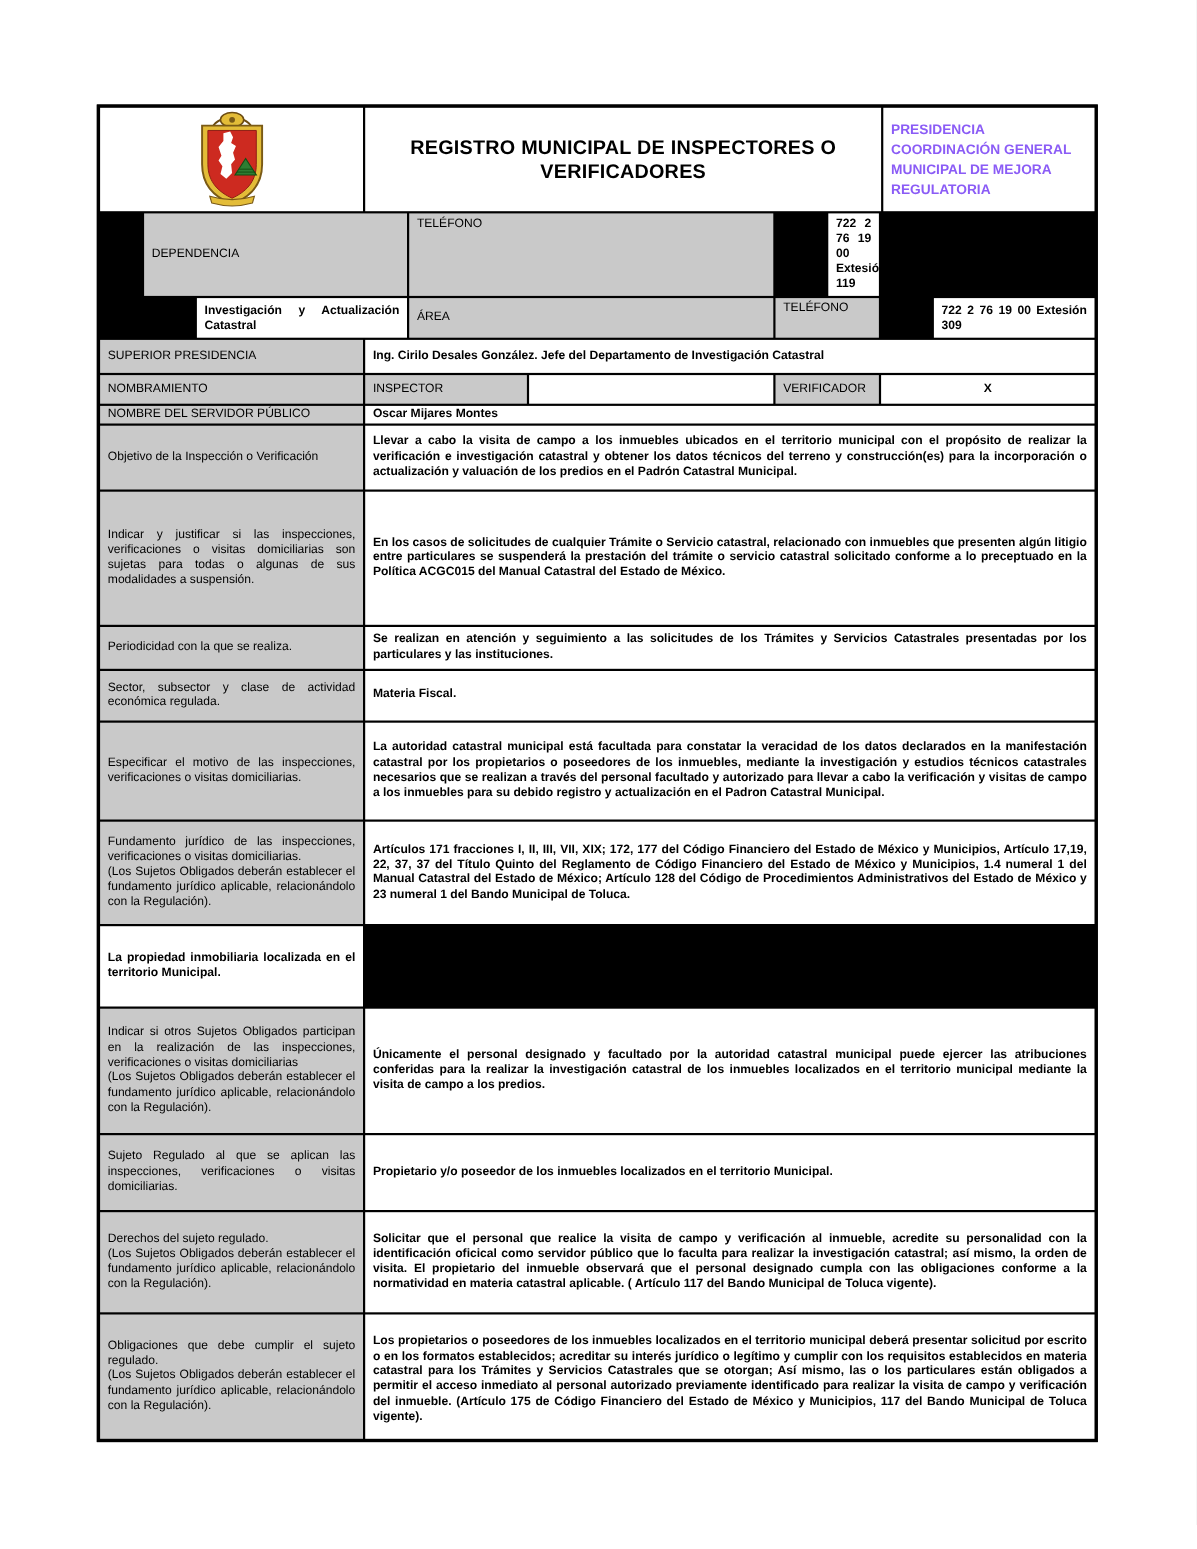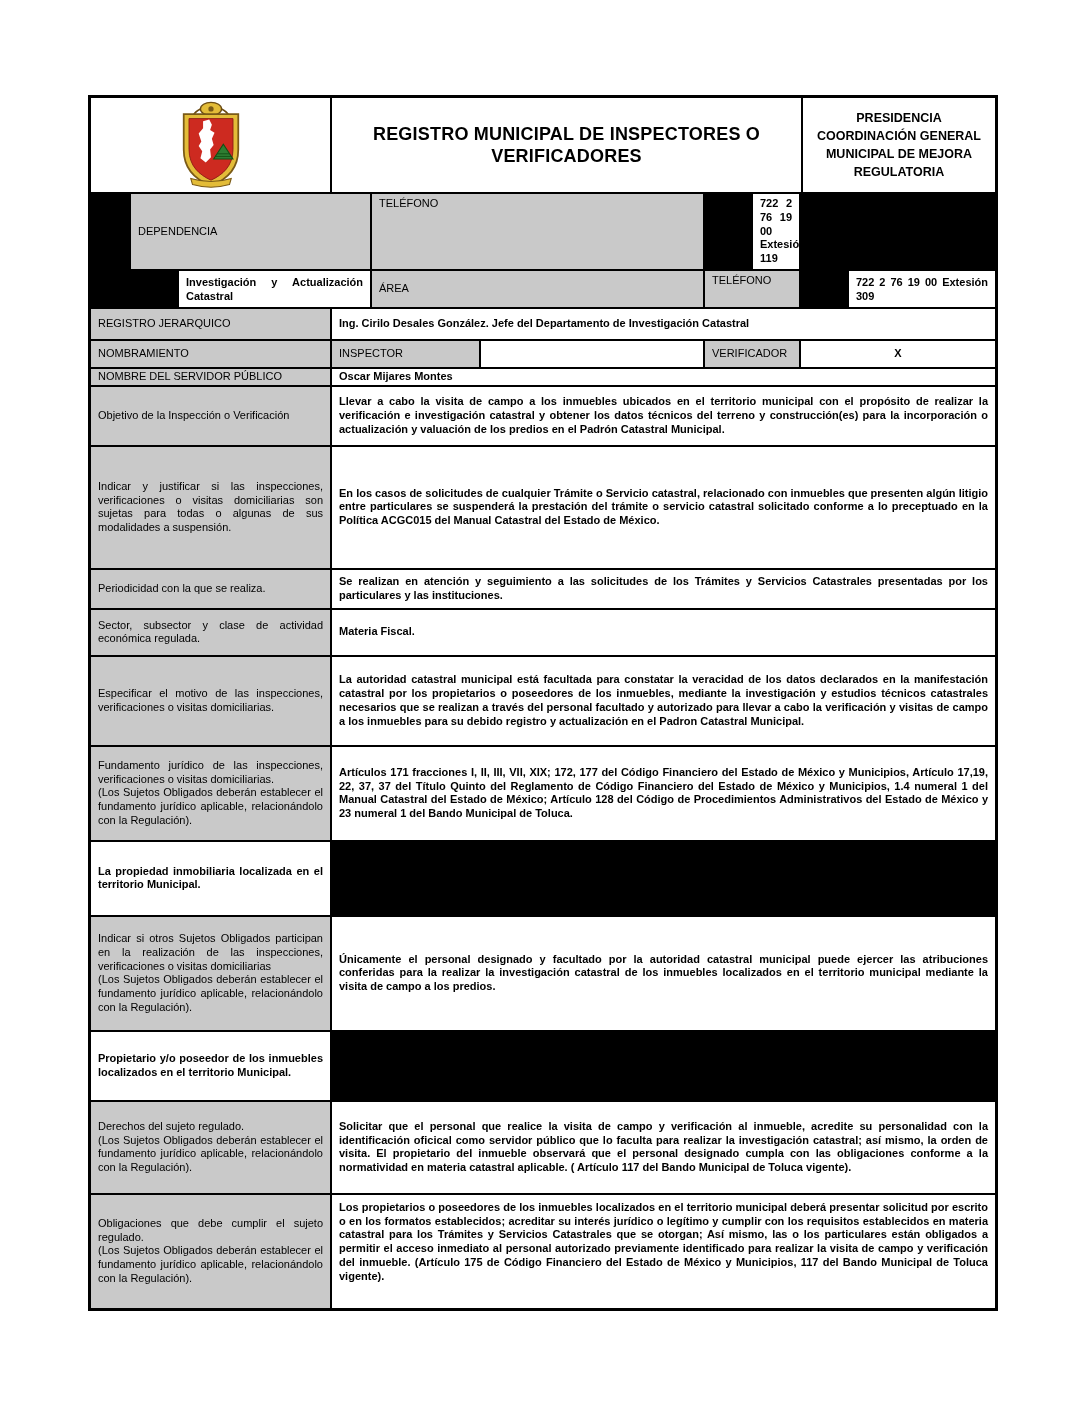--- a/index.html
+++ b/index.html
@@ -18,21 +18,21 @@
   .v-bottom { align-items:flex-end;margin-left:48px; }
   .h-center .txt { text-align:center; }
   .prelines { white-space:pre-line; }
 
   
   .header-row { grid-template-columns:239px 1fr 192px; min-height:93px; }
   .logo-cell   { justify-content:center; align-items:center; }
   .title-cell  { justify-content:center; align-items:center; }
   .title-cell .txt { font-weight:bold; font-size:18px; text-align:center; letter-spacing:.2px; }
   .agency-cell { justify-content:flex-end; align-items:center; }
-  .agency-cell .txt { color:#000000; font-size:12.5px; line-height:1.45; text-align:center; font-weight:bold; }
+  .agency-cell .txt { color:#8b5cf6; font-size:12.5px; line-height:1.45; text-align:left; font-weight:bold; }
 
   .cols-4 { grid-template-columns:239px 1fr 94px 194px;padding-left:40px; }
   .cols-2 { grid-template-columns:239px 1fr; }
   .cols-5 { grid-template-columns:239px 147px 1fr 94px 194px; }
 </style>
 </head>
 <body>
 
 <div class="page">
   <div class="doc">
@@ -90,21 +90,21 @@
       <div class="cell label v-top">
           <span class="txt">TELÉFONO</span>
         </div>
       <div class="cell bold v-bottom">
           <span class="txt">722 2 76 19 00 Extesión 309</span>
         </div>
     </div>
 
     <div class="row cols-2" style="min-height:30px">
       <div class="cell label v-center">
-          <span class="txt">REGISTRO JERARQUICO</span>
+          <span class="txt">SUPERIOR PRESIDENCIA</span>
         </div>
       <div class="cell bold v-center">
           <span class="txt">Ing. Cirilo Desales González. Jefe del Departamento de Investigación Catastral</span>
         </div>
     </div>
 
     <div class="row cols-5" style="min-height:26px">
       <div class="cell label v-center">
           <span class="txt">NOMBRAMIENTO</span>
         </div>
@@ -196,39 +196,42 @@
       <div class="cell label v-center">
           <span class="txt prelines">Indicar si otros Sujetos Obligados participan en la realización de las inspecciones, verificaciones o visitas domiciliarias
 (Los Sujetos Obligados deberán establecer el fundamento jurídico aplicable, relacionándolo con la Regulación).</span>
         </div>
       <div class="cell bold v-center">
           <span class="txt">Únicamente el personal designado y facultado por la autoridad catastral municipal puede ejercer las atribuciones conferidas para la realizar la investigación catastral de los inmuebles localizados en el territorio municipal mediante la visita de campo a los predios.</span>
         </div>
     </div>
 
     <div class="row cols-2" style="min-height:68px">
+      <div class="cell label v-center">
+          <span class="txt prelines">Sujeto Regulado al que se aplican las inspecciones,    verificaciones    o    visitas domiciliarias.</span>
+        </div>
       <div class="cell bold v-center">
           <span class="txt">Propietario y/o poseedor  de los inmuebles localizados en el territorio Municipal.</span>
         </div>
     </div>
 
     <div class="row cols-2" style="min-height:91px">
       <div class="cell label v-center">
           <span class="txt prelines">Derechos del sujeto regulado.
 (Los Sujetos Obligados deberán establecer el fundamento jurídico aplicable, relacionándolo con la Regulación).</span>
         </div>
       <div class="cell bold v-center">
           <span class="txt">Solicitar que el personal que realice la visita de campo y verificación al inmueble, acredite su personalidad con la identificación oficical como servidor público que lo faculta para realizar la investigación catastral;  así mismo,  la orden de visita. El propietario del inmueble observará que el personal designado cumpla con las  obligaciones  conforme a la normatividad  en materia catastral aplicable. ( Artículo 117 del Bando Municipal de Toluca vigente).</span>
         </div>
     </div>
 
     <div class="row cols-2" style="min-height:113px">
       <div class="cell label v-center">
           <span class="txt prelines">Obligaciones que debe cumplir el sujeto regulado.
 (Los Sujetos Obligados deberán establecer el fundamento jurídico aplicable, relacionándolo con la Regulación).</span>
         </div>
-      <div class="cell bold v-top" style="padding-top:6px">
+      <div class="cell bold v-top" style="padding-top:18px">
           <span class="txt">Los propietarios o poseedores de los inmuebles localizados en el territorio municipal deberá presentar solicitud por escrito o en los formatos establecidos; acreditar su interés jurídico o legítimo y cumplir con los requisitos establecidos en materia catastral para los Trámites y Servicios Catastrales que se otorgan; Así mismo, las o los particulares están obligados a permitir el acceso inmediato al personal autorizado previamente identificado para realizar la visita de campo y verificación del inmueble. (Artículo 175 de Código Financiero del Estado de México y Municipios, 117 del Bando Municipal de Toluca vigente).</span>
         </div>
     </div>
 
   </div>
 </div>
 
 </body></html>

